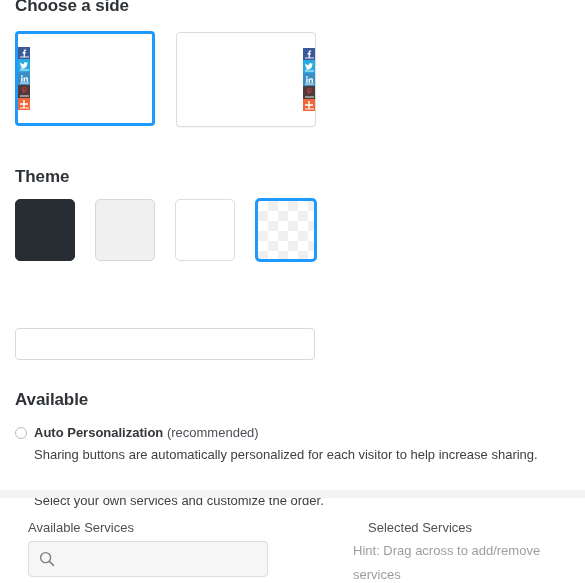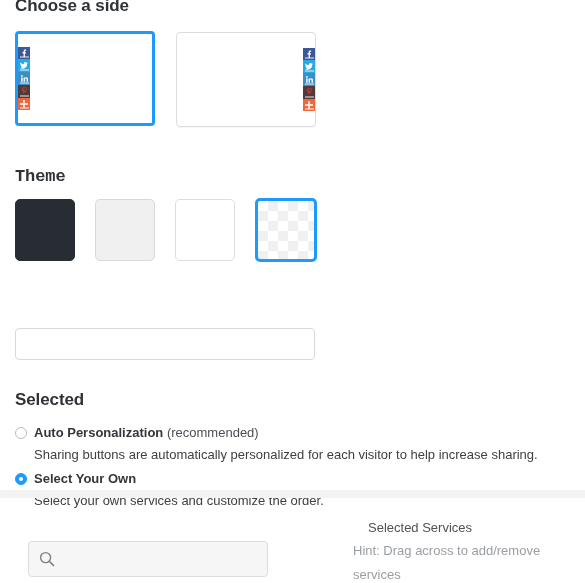--- a/index.html
+++ b/index.html
@@ -92,21 +92,20 @@
     width: 9px;
     height: 2px;
     background: rgba(255,255,255,0.45);
   }
 
   
   #theme-heading {
     position: absolute;
     left: 15px;
     top: 167px;
-    font-family: Liberation Mono, monospace;
   }
   .theme-row {
     position: absolute;
     left: 15px;
     top: 199px;
   }
   .theme-swatch {
     position: absolute;
     width: 60px;
     height: 62px;
@@ -368,38 +367,33 @@
     <div class="theme-swatch s0"></div>
     <div class="theme-swatch s1"></div>
     <div class="theme-swatch s2"></div>
     <div class="theme-swatch s3"></div>
   </div>
 
   <h2 class="section-heading" id="title-heading">Title</h2>
 
   <input id="title-input" type="text" placeholder="" style="">
 
-  <h2 class="section-heading" id="services-heading">Selected</h2>
+  <h2 class="section-heading" id="services-heading">Available</h2>
 
   <div class="radio-row r0">
     <span class="radio off"></span>
     <span class="radio-label">
       <span class="strong">Auto Personalization</span><span class="muted"> (recommended)</span>
     </span>
   </div>
   <div class="radio-desc d0">Sharing buttons are automatically personalized for each visitor to help increase sharing.</div>
 
-  <div class="radio-row r1">
-    <span class="radio on"></span>
-    <span class="radio-label">
-      <span class="strong">Select Your Own</span>
-    </span>
-  </div>
   <div class="radio-desc d1">Select your own services and customize the order.</div>
 
+  <div class="col-label" id="available-services-label">Available Services</div>
 
   <div class="search-wrap">
     <span id="search-icon">
       <svg width="16" height="16" viewBox="0 0 16 16" aria-hidden="true">
         <circle cx="6.6" cy="6.6" r="5" fill="none" stroke="#7d8187" stroke-width="1.4"></circle>
         <line x1="10.3" y1="10.3" x2="14.4" y2="14.4" stroke="#7d8187" stroke-width="1.6" stroke-linecap="round"></line>
       </svg>
     </span>
     <input id="services-search-input" type="text" placeholder="" style="">
   </div>

